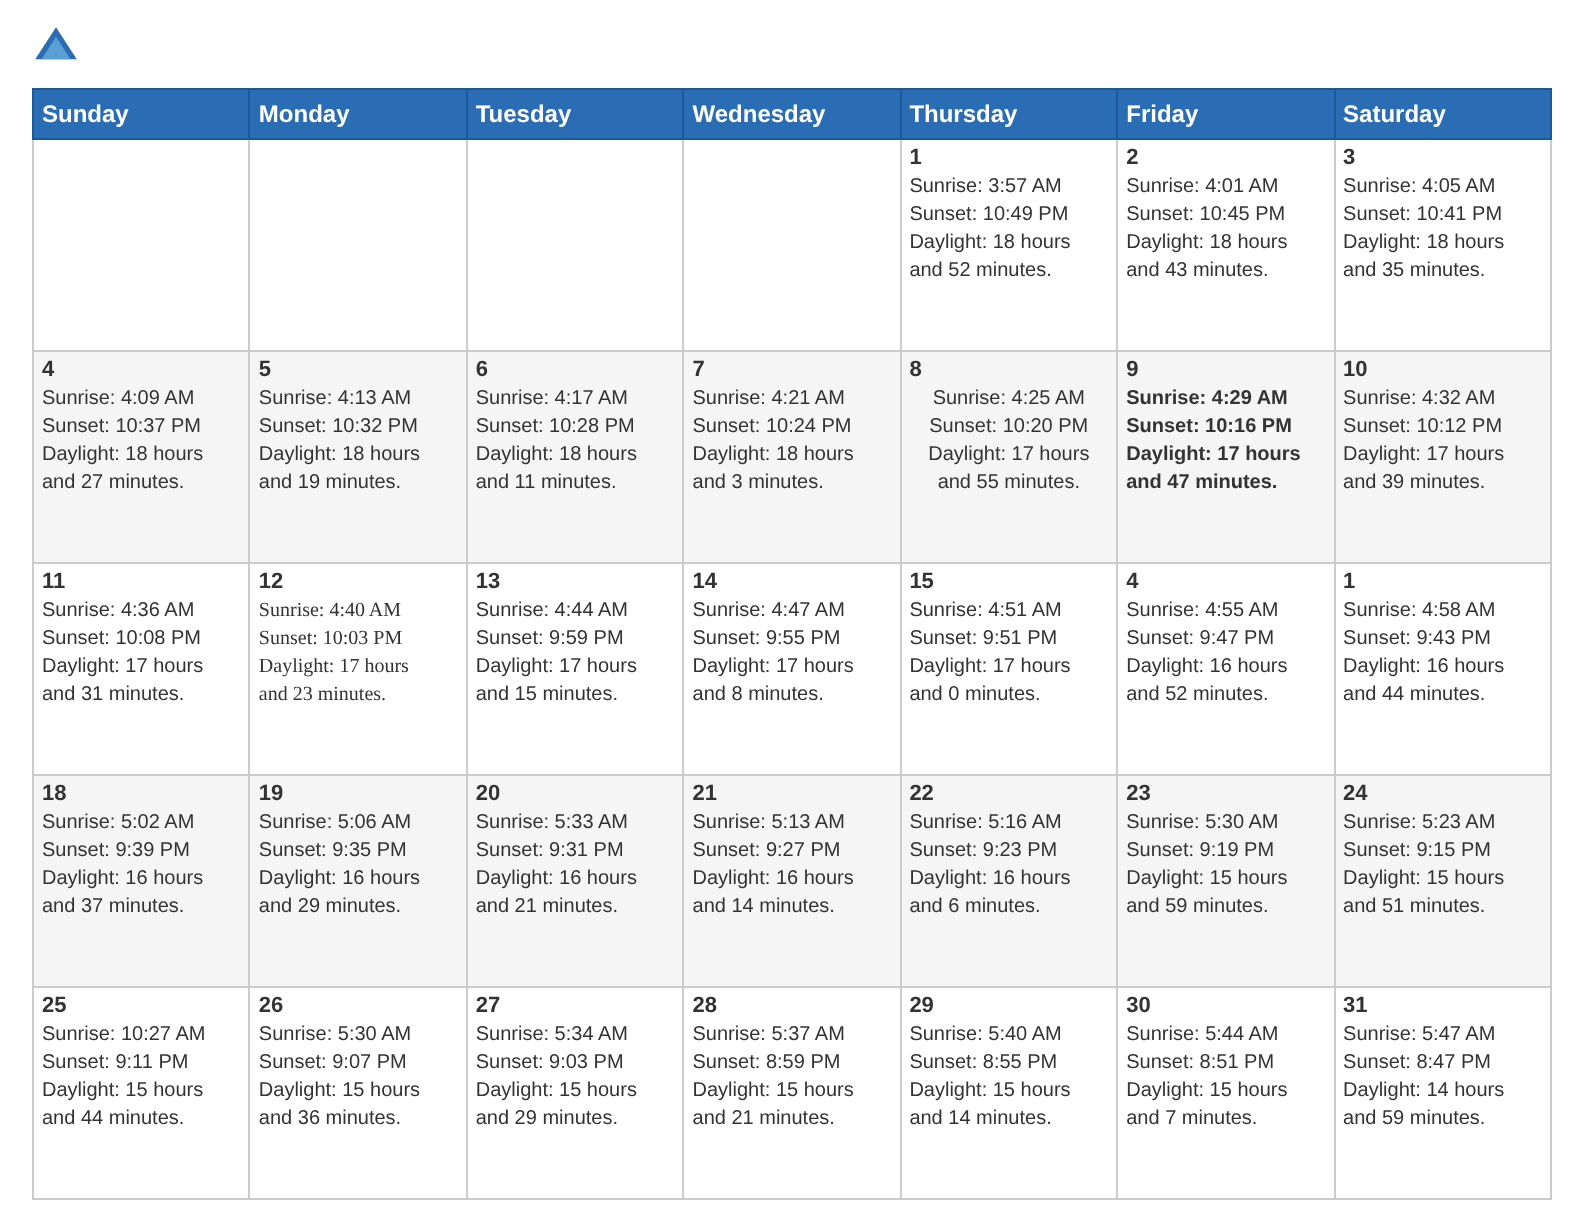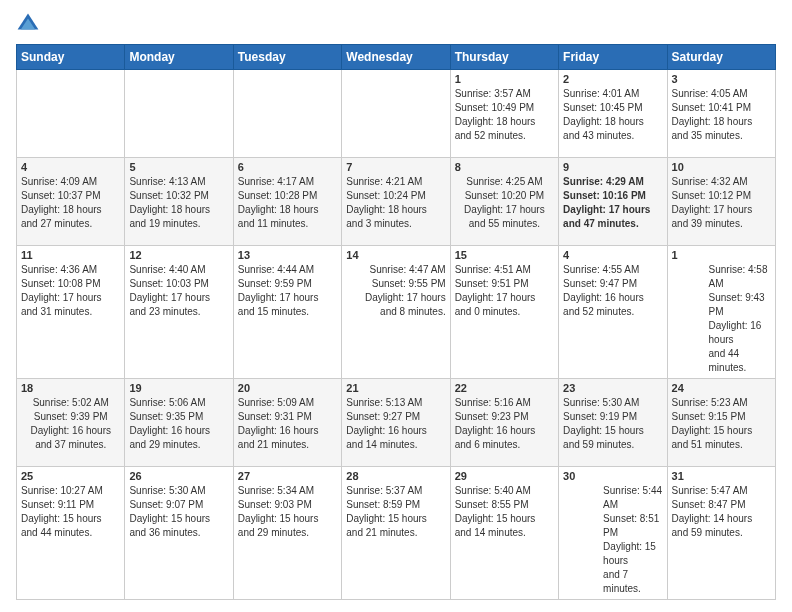--- a/index.html
+++ b/index.html
@@ -210,79 +210,79 @@
         <tr>
           <td>
             <span class="day-num">11</span>
             <div class="day-info" style="white-space: pre-line;">Sunrise: 4:36 AM
 Sunset: 10:08 PM
 Daylight: 17 hours
 and 31 minutes.</div>
           </td>
           <td>
             <span class="day-num">12</span>
-            <div class="day-info" style="white-space: pre-line;">Sunrise: 4:40 AM
+            <div class="day-info" style="white-space: pre-line; font-family: Liberation Serif, serif;">Sunrise: 4:40 AM
 Sunset: 10:03 PM
 Daylight: 17 hours
 and 23 minutes.</div>
           </td>
           <td>
             <span class="day-num">13</span>
             <div class="day-info" style="white-space: pre-line;">Sunrise: 4:44 AM
 Sunset: 9:59 PM
 Daylight: 17 hours
 and 15 minutes.</div>
           </td>
           <td>
             <span class="day-num">14</span>
-            <div class="day-info" style="white-space: pre-line; text-align: right;">Sunrise: 4:47 AM
+            <div class="day-info" style="white-space: pre-line;">Sunrise: 4:47 AM
 Sunset: 9:55 PM
 Daylight: 17 hours
 and 8 minutes.</div>
           </td>
           <td>
             <span class="day-num">15</span>
             <div class="day-info" style="white-space: pre-line;">Sunrise: 4:51 AM
 Sunset: 9:51 PM
 Daylight: 17 hours
 and 0 minutes.</div>
           </td>
           <td>
             <span class="day-num">4</span>
             <div class="day-info" style="white-space: pre-line;">Sunrise: 4:55 AM
 Sunset: 9:47 PM
 Daylight: 16 hours
 and 52 minutes.</div>
           </td>
           <td>
             <span class="day-num">1</span>
-            <div class="day-info" style="white-space: pre-line; margin-left: 37px;">Sunrise: 4:58 AM
+            <div class="day-info" style="white-space: pre-line;">Sunrise: 4:58 AM
 Sunset: 9:43 PM
 Daylight: 16 hours
 and 44 minutes.</div>
           </td>
         </tr>
         <tr>
           <td>
             <span class="day-num">18</span>
-            <div class="day-info" style="white-space: pre-line; text-align: center;">Sunrise: 5:02 AM
+            <div class="day-info" style="white-space: pre-line;">Sunrise: 5:02 AM
 Sunset: 9:39 PM
 Daylight: 16 hours
 and 37 minutes.</div>
           </td>
           <td>
             <span class="day-num">19</span>
             <div class="day-info" style="white-space: pre-line;">Sunrise: 5:06 AM
 Sunset: 9:35 PM
 Daylight: 16 hours
 and 29 minutes.</div>
           </td>
           <td>
             <span class="day-num">20</span>
-            <div class="day-info" style="white-space: pre-line;">Sunrise: 5:09 AM
+            <div class="day-info" style="white-space: pre-line;">Sunrise: 5:33 AM
 Sunset: 9:31 PM
 Daylight: 16 hours
 and 21 minutes.</div>
           </td>
           <td>
             <span class="day-num">21</span>
             <div class="day-info" style="white-space: pre-line;">Sunrise: 5:13 AM
 Sunset: 9:27 PM
 Daylight: 16 hours
 and 14 minutes.</div>
@@ -340,21 +340,21 @@
           </td>
           <td>
             <span class="day-num">29</span>
             <div class="day-info" style="white-space: pre-line;">Sunrise: 5:40 AM
 Sunset: 8:55 PM
 Daylight: 15 hours
 and 14 minutes.</div>
           </td>
           <td>
             <span class="day-num">30</span>
-            <div class="day-info" style="white-space: pre-line; margin-left: 40px;">Sunrise: 5:44 AM
+            <div class="day-info" style="white-space: pre-line;">Sunrise: 5:44 AM
 Sunset: 8:51 PM
 Daylight: 15 hours
 and 7 minutes.</div>
           </td>
           <td>
             <span class="day-num">31</span>
             <div class="day-info" style="white-space: pre-line;">Sunrise: 5:47 AM
 Sunset: 8:47 PM
 Daylight: 14 hours
 and 59 minutes.</div>

